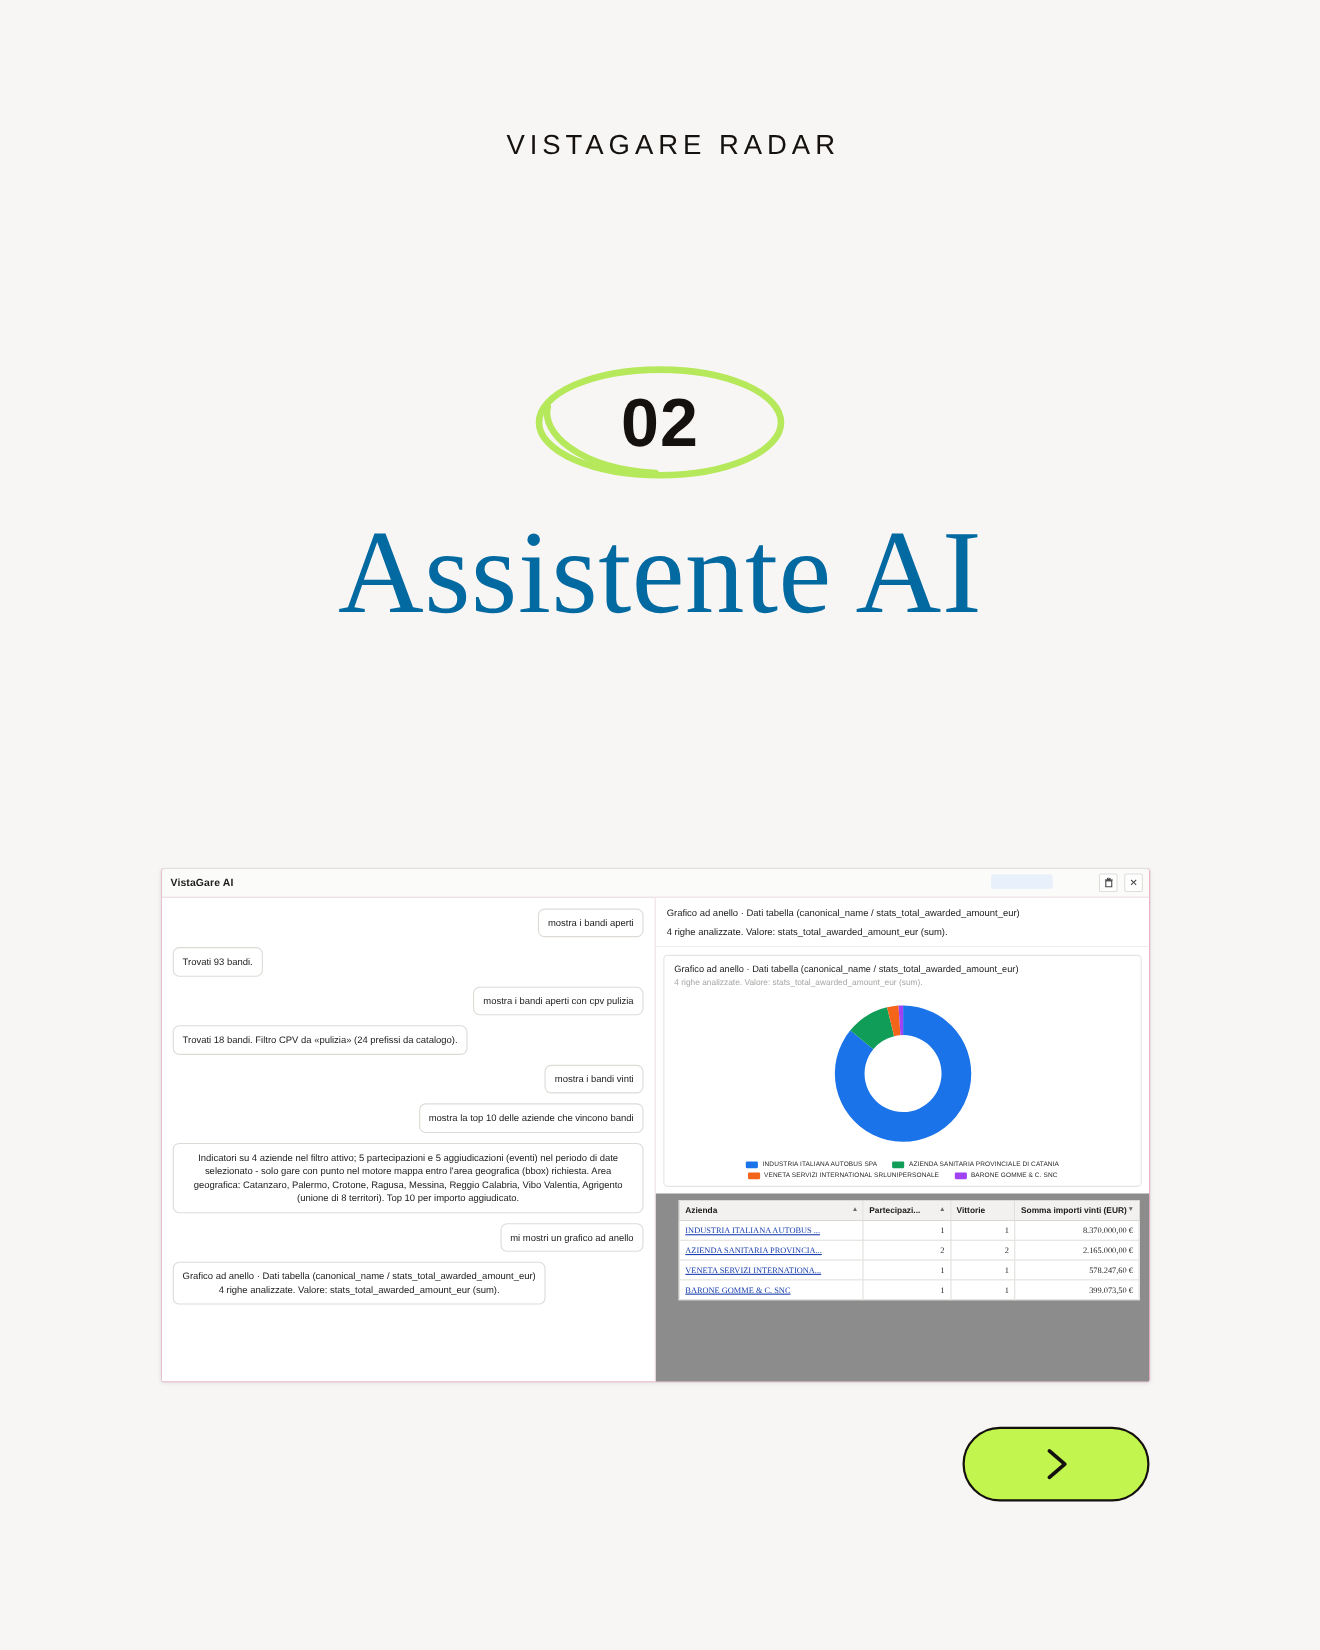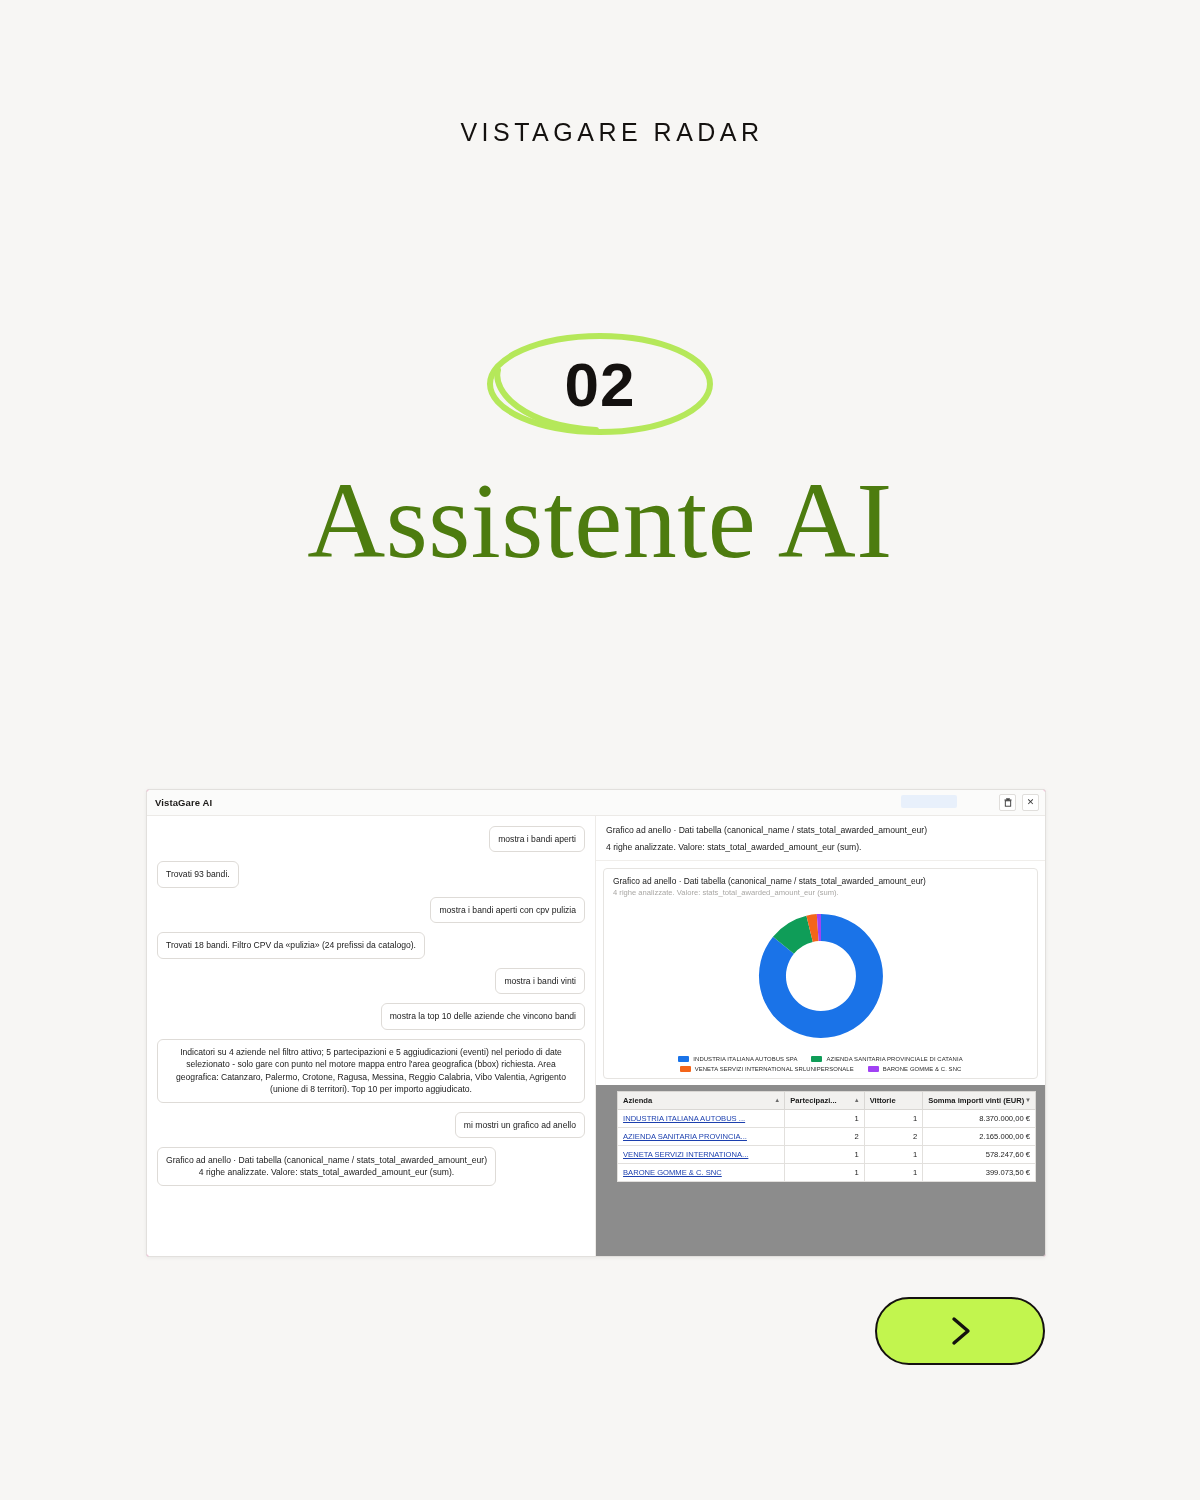--- a/index.html
+++ b/index.html
@@ -38,21 +38,21 @@
     color: #14110f;
   }
 
   
   .headline {
     position: absolute; top: 464px; left: 0; width: 1200px;
     text-align: center;
     font-family: "Liberation Serif", serif;
     font-size: 108px; line-height: 1.05; font-weight: 400;
     letter-spacing: 0.5px;
-    color: #4d7c0f;
+    color: #0369a1;
   }
 
   
   .lede {
     position: absolute; top: 618px; left: 148px; width: 920px;
     font-size: 31px; line-height: 1.46; font-weight: 400;
     color: #1c1a18;
   }
 
   
@@ -147,21 +147,21 @@
     padding: 6px 9px 22px 21px;
     flex: 1 1 auto;
   }
   table.grid { width: 100%; border-collapse: collapse; background: #fff; font-size: 7.6px; }
   table.grid th {
     background: #f2f1ef; border: 1px solid #d9d7d4;
     text-align: left; padding: 4px 5px; font-weight: 700; color: #1b1b1b;
     position: relative;
   }
   table.grid td {
-    border: 1px solid #e2e0dd; padding: 4px 5px; color: #1b1b1b; background: #fff;
+    border: 1px solid #e2e0dd; padding: 4px 5px; color: #1b1b1b; background: #fff; font-family: Liberation Serif, serif;
   }
   table.grid td.num { text-align: right; }
   td .link { color: #1b3fae; text-decoration: underline; }
   .th-caret { position: absolute; right: 4px; top: 50%; transform: translateY(-50%); font-size: 6px; color: #6b6b6b; }
 
   
   .next-btn {
     position: absolute; left: 875px; top: 1297px;
     width: 170px; height: 68px;
     background: #c2f54e; border: 2.5px solid #14110f; border-radius: 40px;

